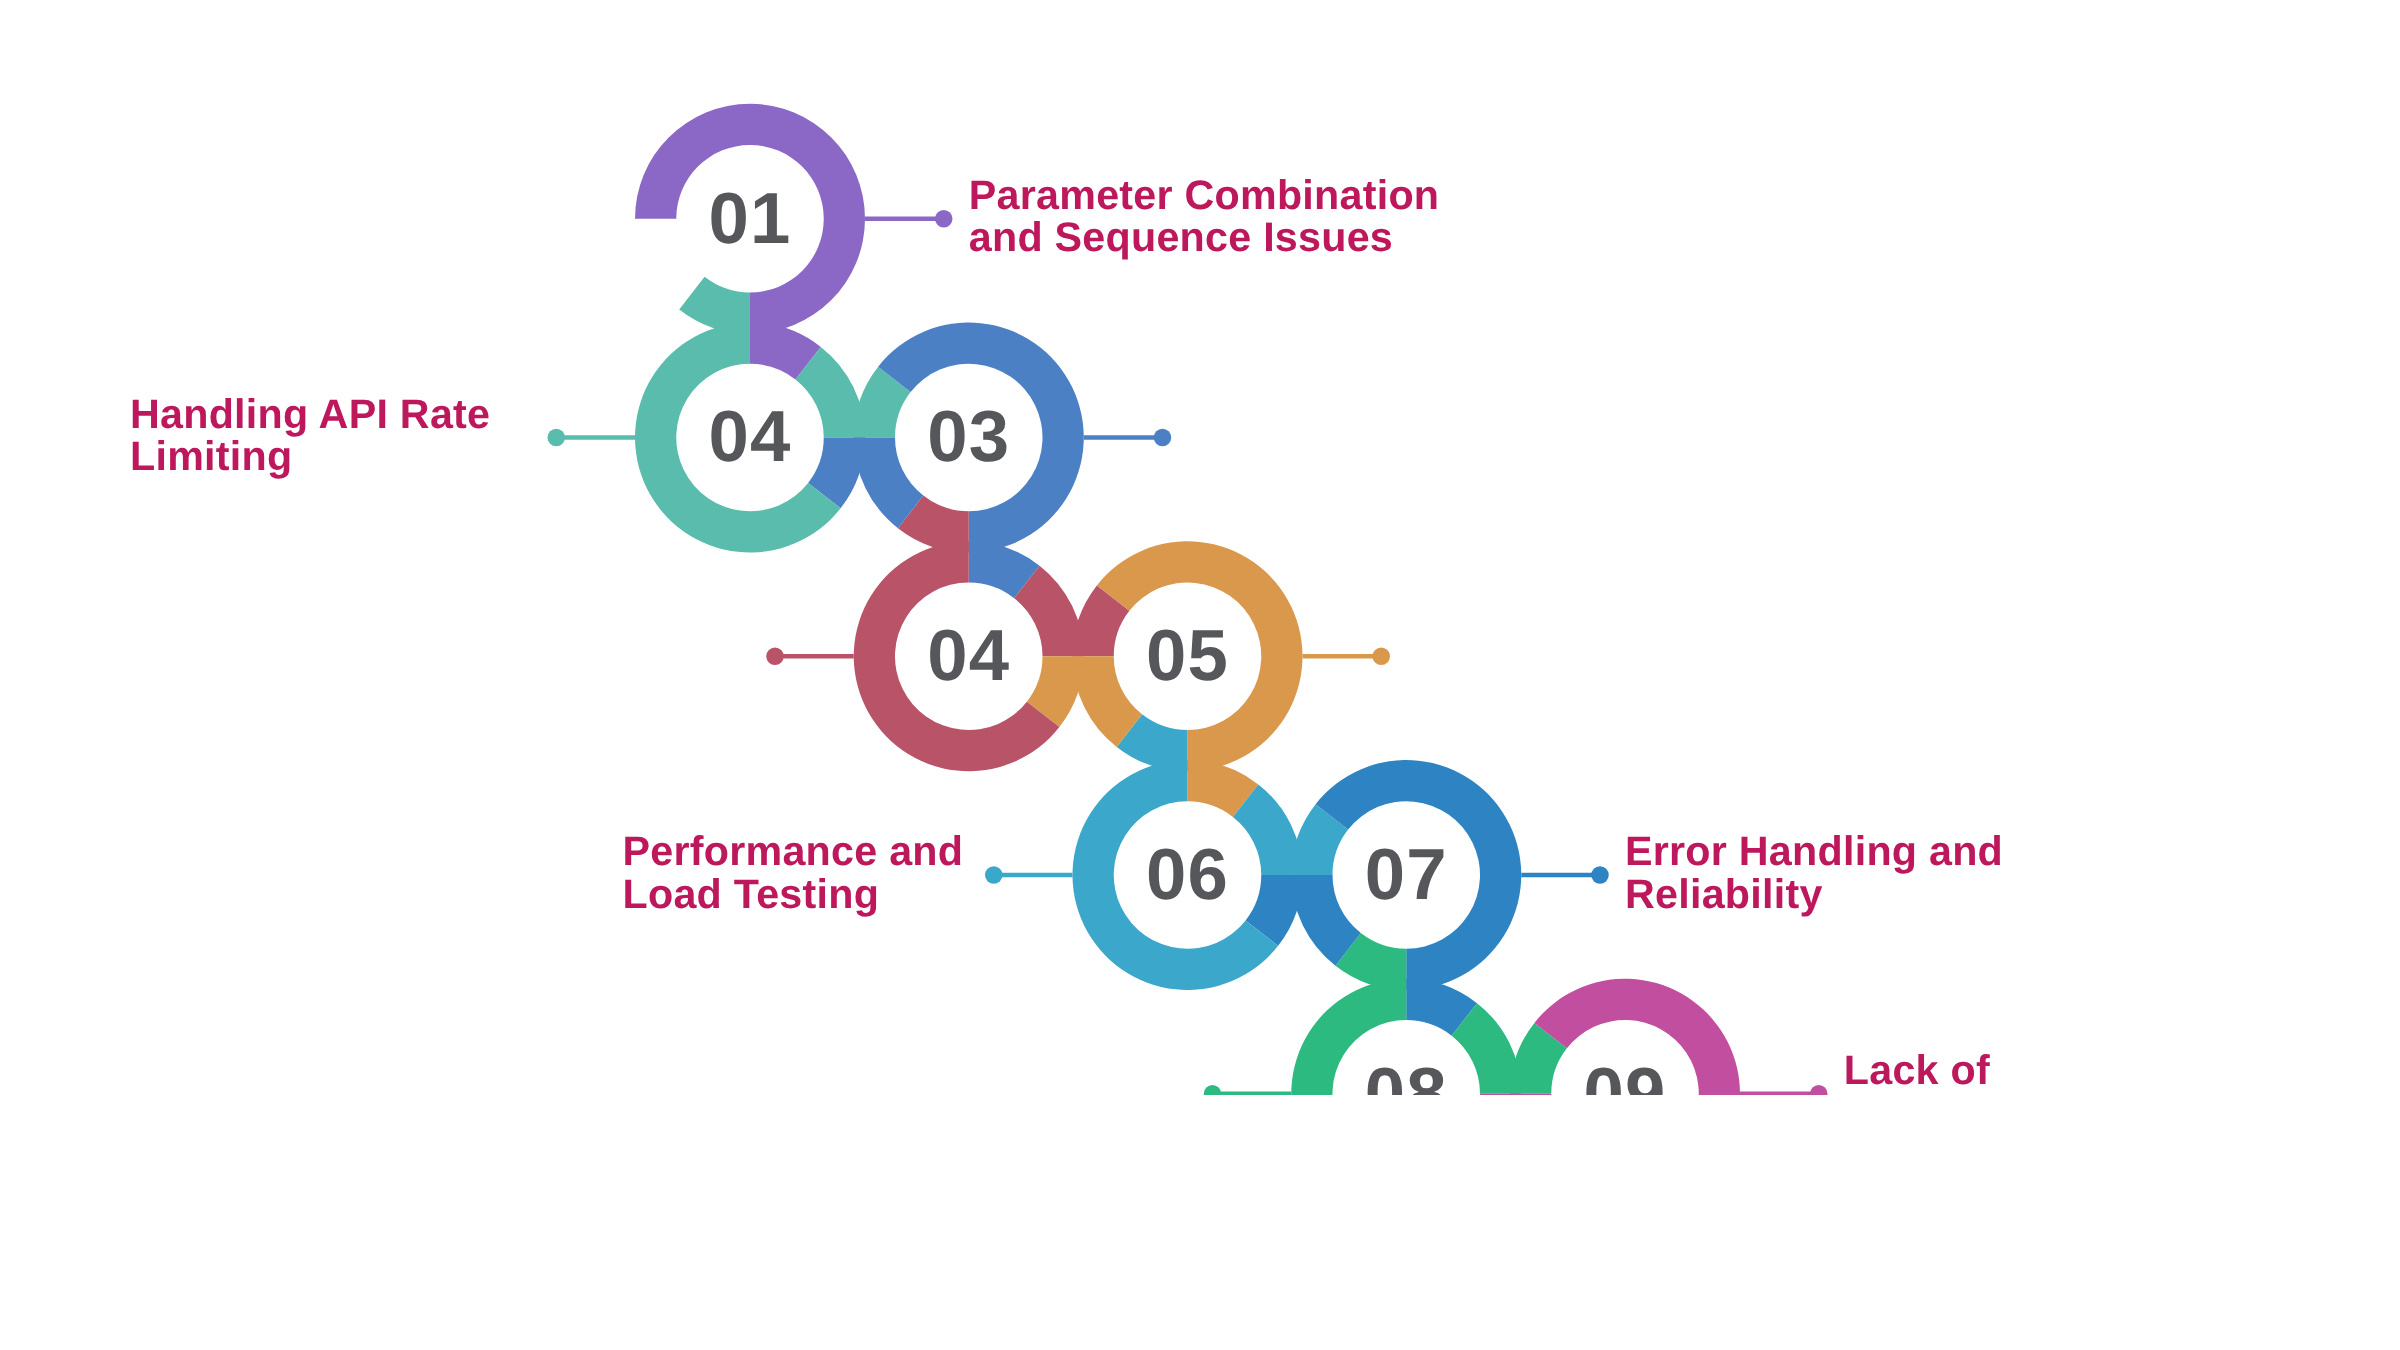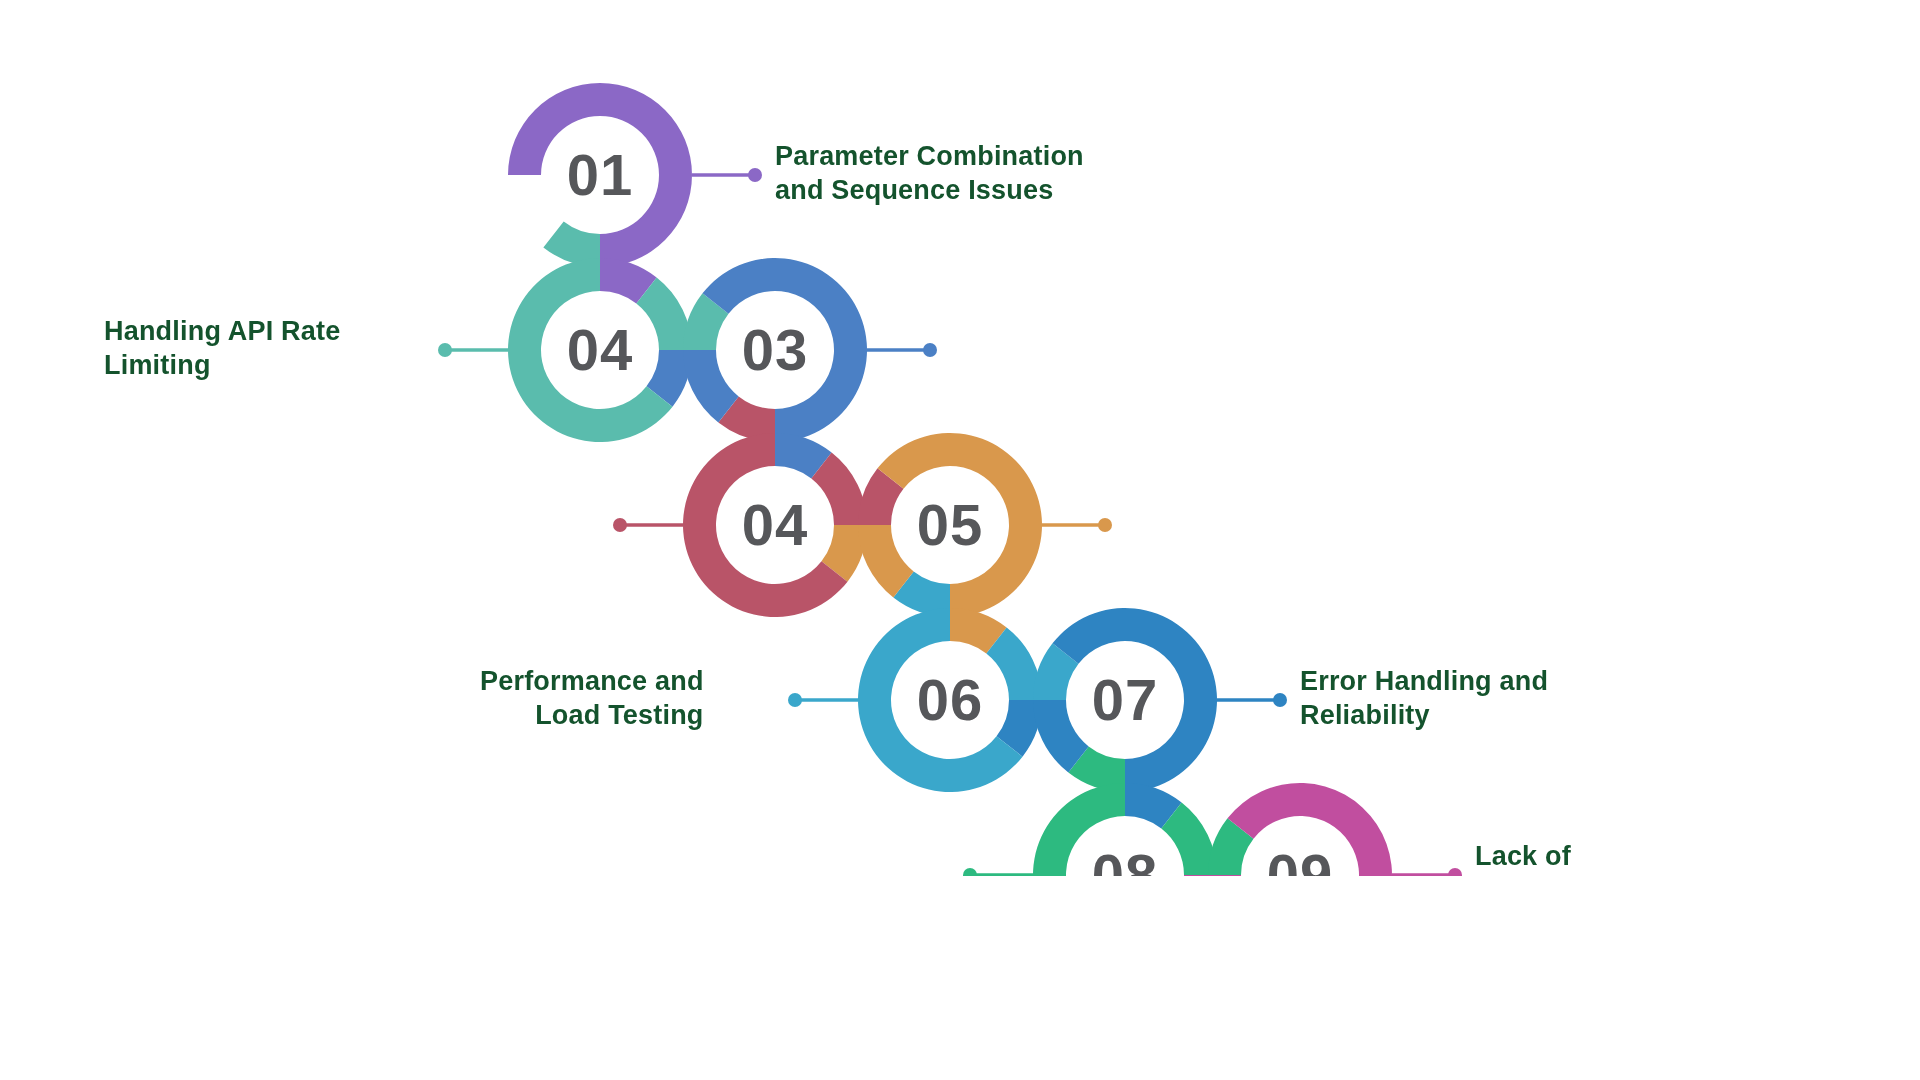--- a/index.html
+++ b/index.html
@@ -27,23 +27,23 @@
     line-height: 68px;
     text-align: center;
     font-size: 58px;
     font-weight: bold;
     color: #56575a;
     letter-spacing: 1px;
     user-select: none;
   }
   .step-label {
     position: absolute;
-    font-size: 27px;
+    font-size: 33px;
     font-weight: bold;
-    color: #14532d;
+    color: #be185d;
     line-height: 34px;
     white-space: pre-line;
     letter-spacing: 0.2px;
   }
 </style>
 </head>
 <body>
 
 <div class="stage">
 
@@ -108,20 +108,20 @@
   <div class="step-number" style="left:890px;top:491px;">05</div>
   <div class="step-number" style="left:890px;top:666px;">06</div>
   <div class="step-number" style="left:1065px;top:666px;">07</div>
   <div class="step-number" style="left:1065px;top:841px;">08</div>
   <div class="step-number" style="left:1240px;top:841px;">09</div>
 
   <div class="step-label" style="left:775px;top:139px;">Parameter Combination
 and Sequence Issues</div>
   <div class="step-label" style="left:104px;top:314px;">Handling API Rate
 Limiting</div>
-  <div class="step-label" style="left:480px;top:664px;text-align:right;">Performance and
+  <div class="step-label" style="left:498px;top:664px;">Performance and
 Load Testing</div>
   <div class="step-label" style="left:1300px;top:664px;">Error Handling and
 Reliability</div>
   <div class="step-label" style="left:1475px;top:839px;">Lack of
 Documentation</div>
 
 </div>
 
 </body></html>

